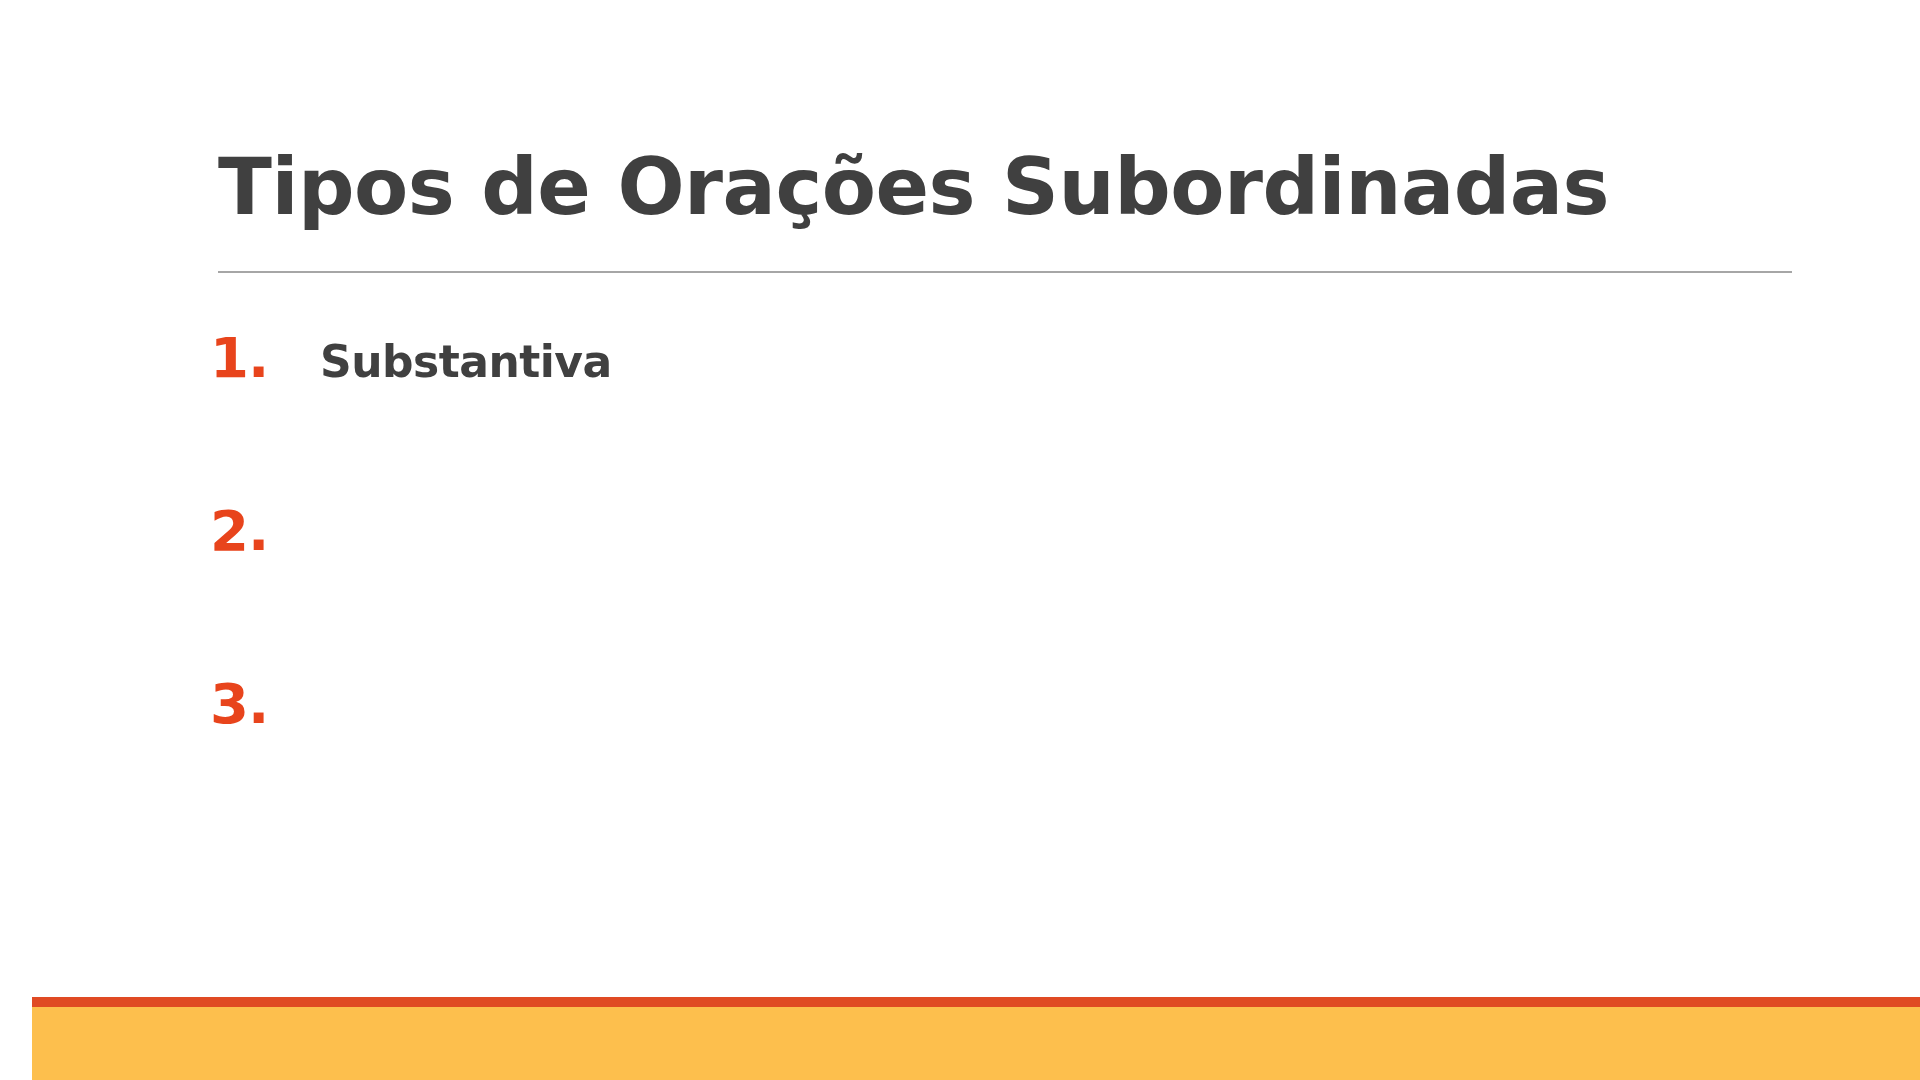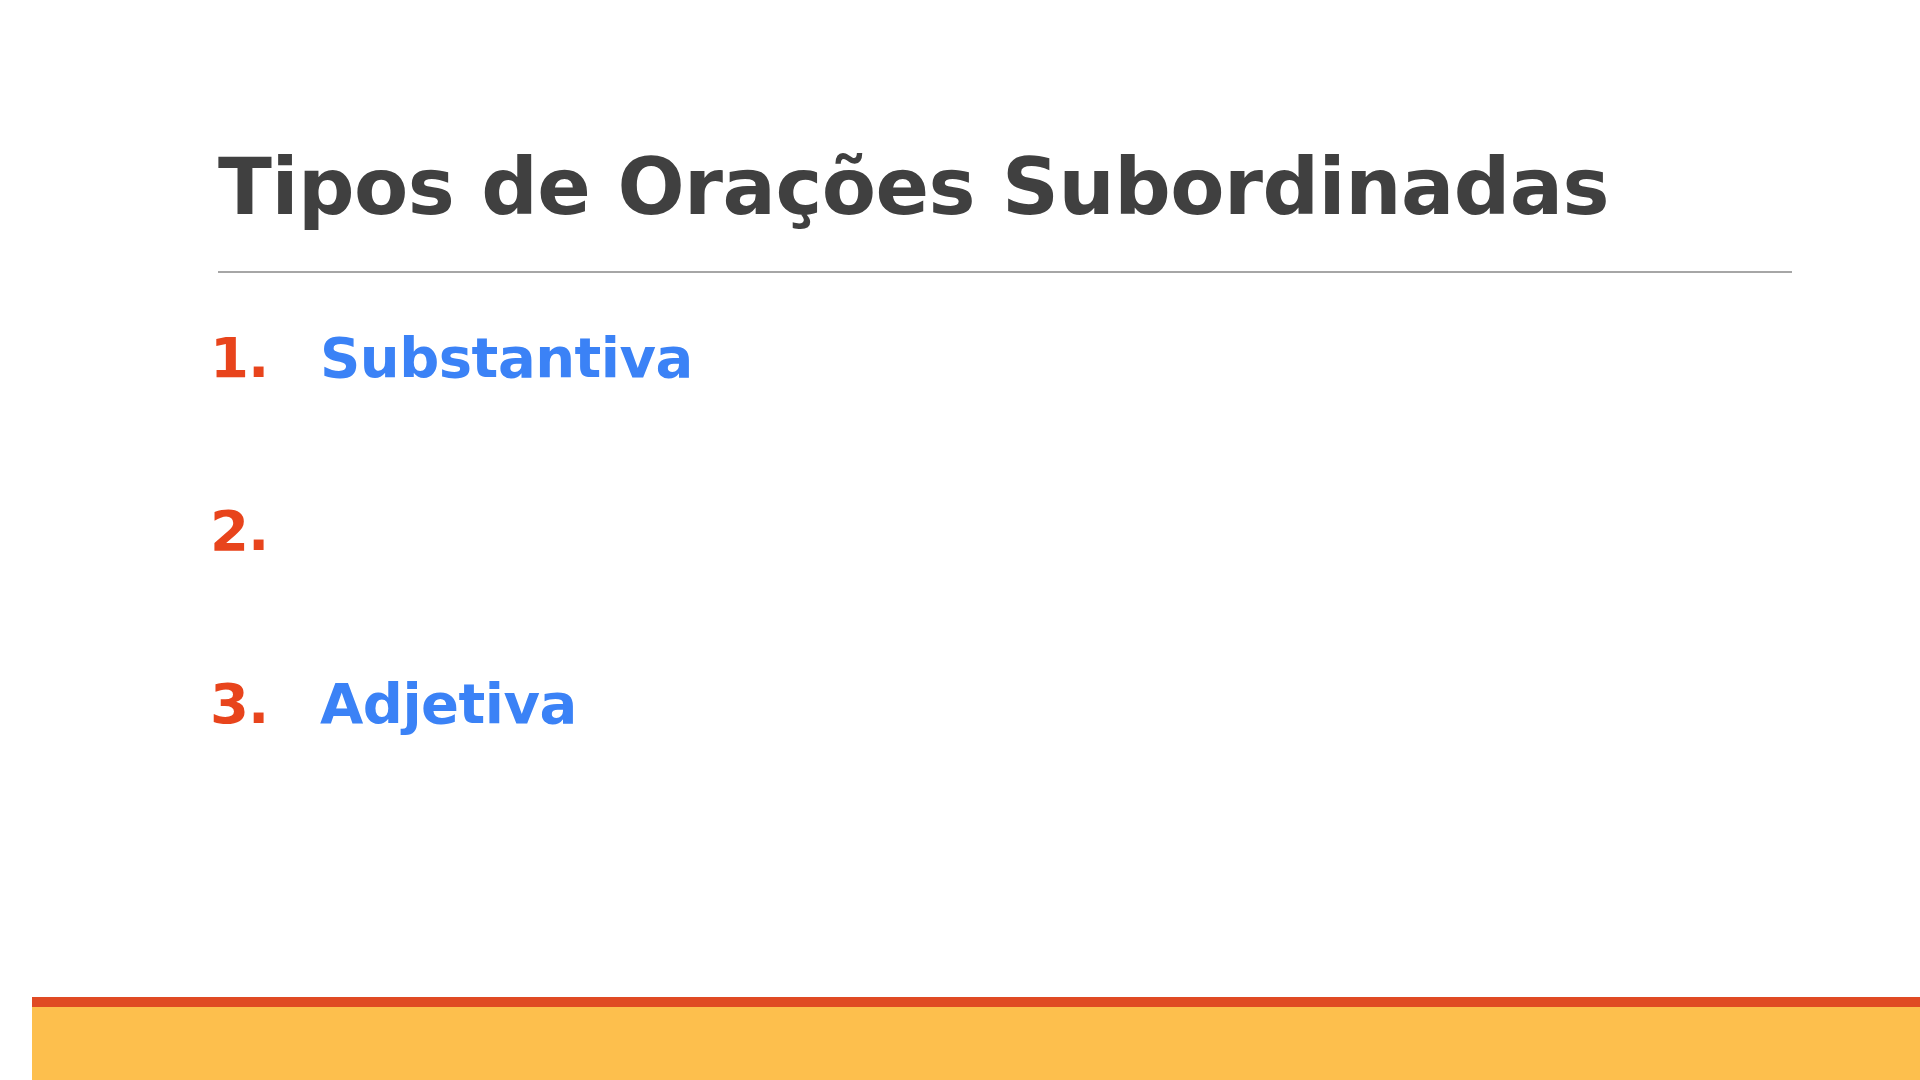--- a/index.html
+++ b/index.html
@@ -79,23 +79,23 @@
     font-weight: 700;
     font-size: 56px;
     line-height: 1;
     color: #E8441C;
     letter-spacing: -1px;
   }
 
   .item-label {
     font-family: "DejaVu Sans", sans-serif;
     font-weight: 700;
-    font-size: 56px;
+    font-size: 44px;
     line-height: 1;
-    color: #3b82f6;
+    color: #404040;
     letter-spacing: -0.5px;
     white-space: nowrap;
   }
 
   
   .footer-accent-stripe {
     position: absolute;
     left: 0;
     top: 997px;
     width: 1920px;
@@ -126,20 +126,19 @@
   <ol class="content-list">
     <li class="list-item">
       <span class="item-number">1.</span>
       <span class="item-label">Substantiva</span>
     </li>
     <li class="list-item">
       <span class="item-number">2.</span>
     </li>
     <li class="list-item">
       <span class="item-number">3.</span>
-      <span class="item-label">Adjetiva</span>
     </li>
   </ol>
 
   <div class="footer-accent-stripe"></div>
   <div class="footer-band"></div>
 
 </div>
 
 </body></html>

